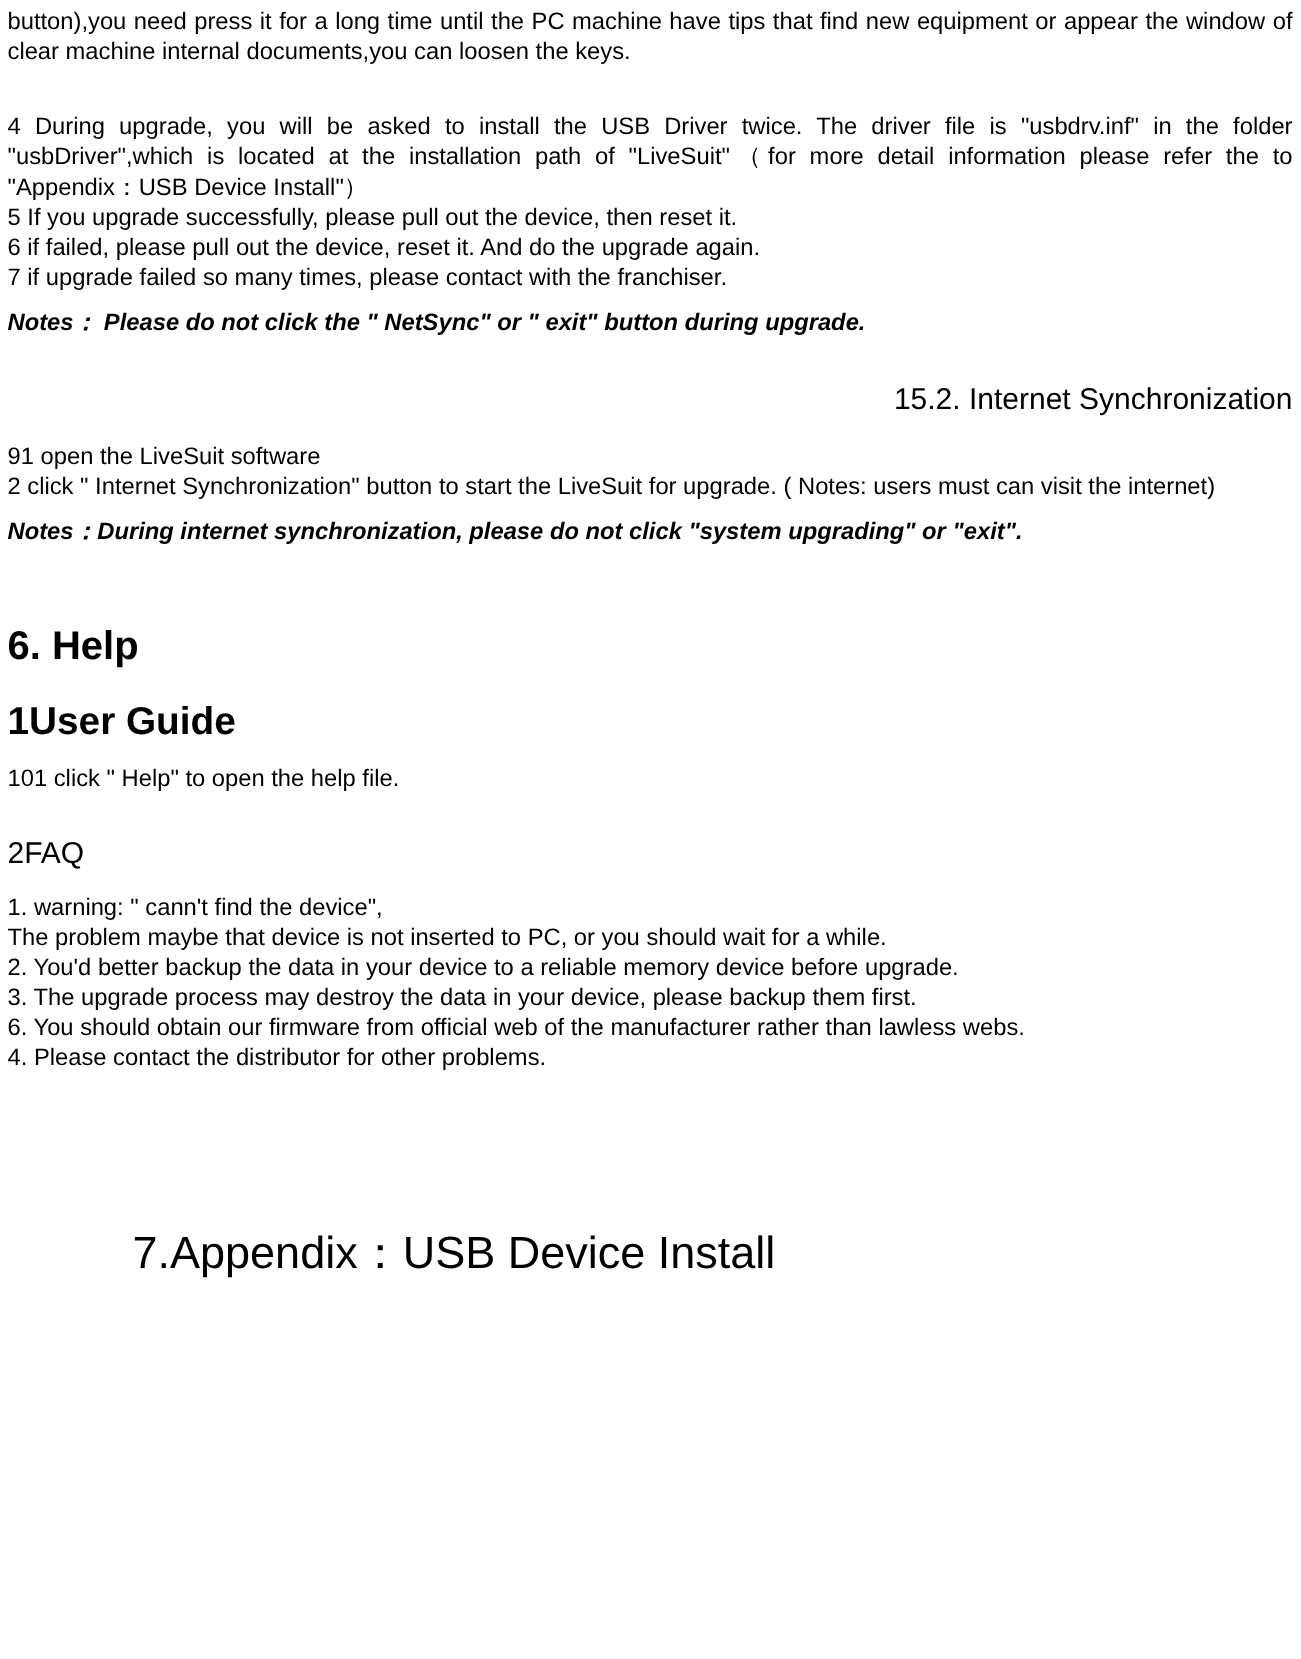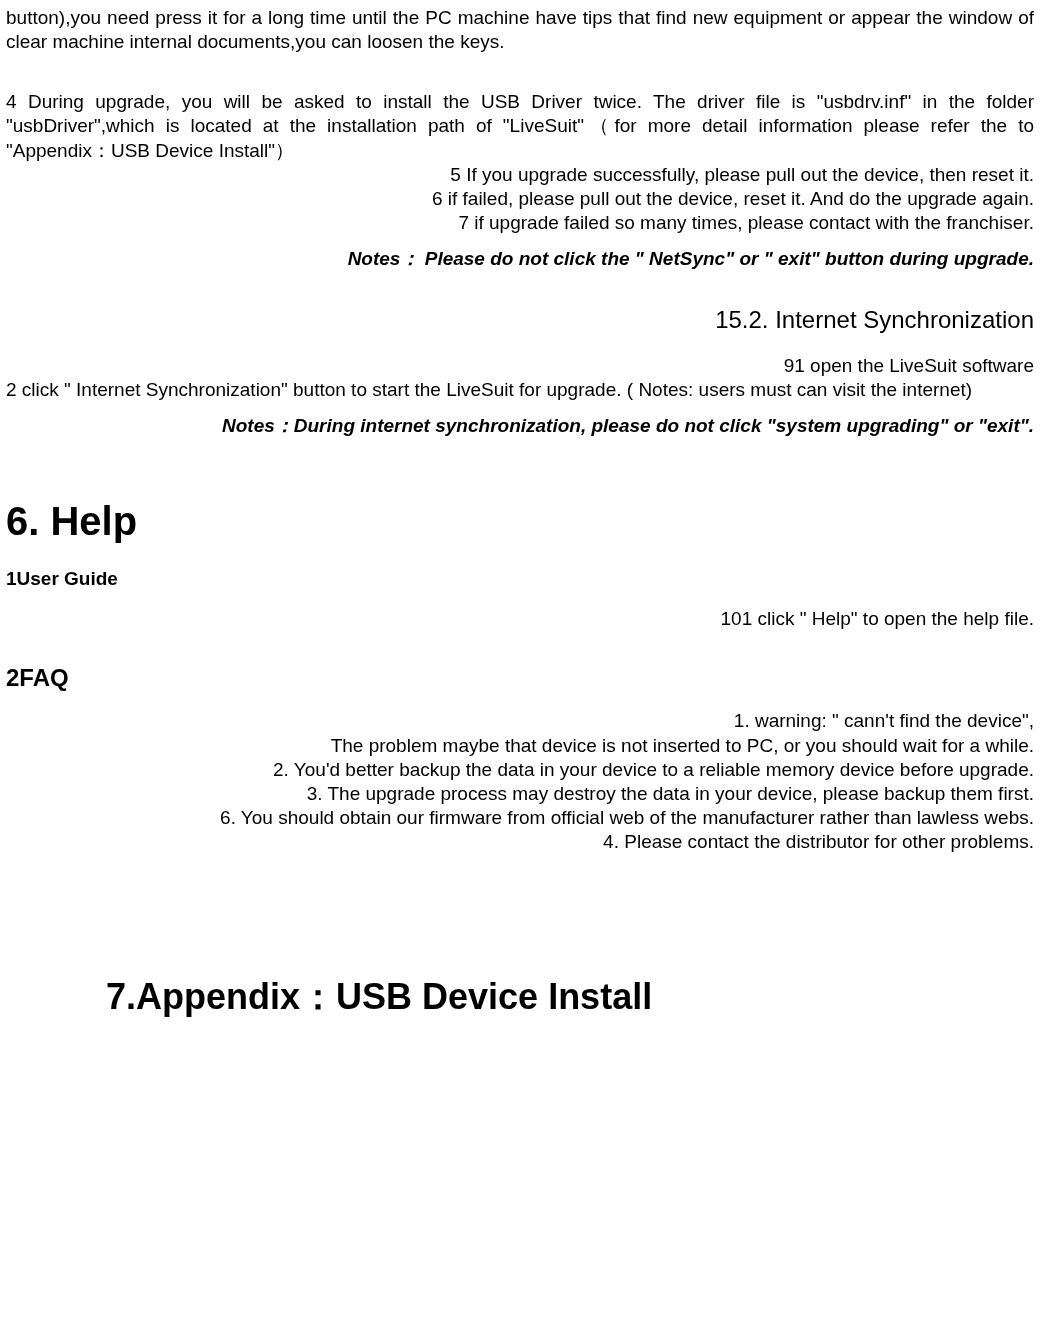--- a/index.html
+++ b/index.html
@@ -6,59 +6,58 @@
       font-family: Arial, Helvetica, sans-serif;
       font-size: 19px;
       line-height: 1.27;
       color: #000;
       margin: 0;
       padding: 6px 6px 6px 6px;
       width: 1028px;
     }
     .para {
       margin: 0 0 0 0;
-      text-align: right;
     }
     .gap-md { height: 36px; }
     .gap-sm { height: 12px; }
     .bold { font-weight: bold; font-style: italic; }
     .justify { text-align: justify; }
     .hang {
       padding-left: 36px;
       text-indent: -36px;
       text-align: justify;
     }
     h2.sec152 {
       font-size: 24px;
       font-weight: normal;
       margin: 34px 0 18px 0;
       text-align: right;
     }
     h1.sec6 {
-      font-size: 40px;
+      font-size: 32px;
       font-weight: bold;
       margin: 58px 0 20px 0;
     }
     h2.sub {
-      font-size: 19px;
+      font-size: 31px;
       font-weight: bold;
       margin: 10px 0 16px 0;
     }
     h2.sub2 {
       font-size: 24px;
-      font-weight: bold;
+      font-weight: normal;
       margin: 32px 0 16px 0;
     }
     .indent-block {
       padding-left: 100px;
       padding-right: 98px;
     }
     h1.sec7 {
       font-size: 36px;
-      font-weight: bold;
+      font-weight: normal;
       margin: 120px 0 24px 0;
     }
     .sec7-intro {
       text-align: justify;
     }
   </style>
 </head>
 <body>
 
 <div class="para justify">button),you need press it for a long time until the PC machine have tips that find new equipment or appear the window of clear machine internal documents,you can loosen the keys.</div>

